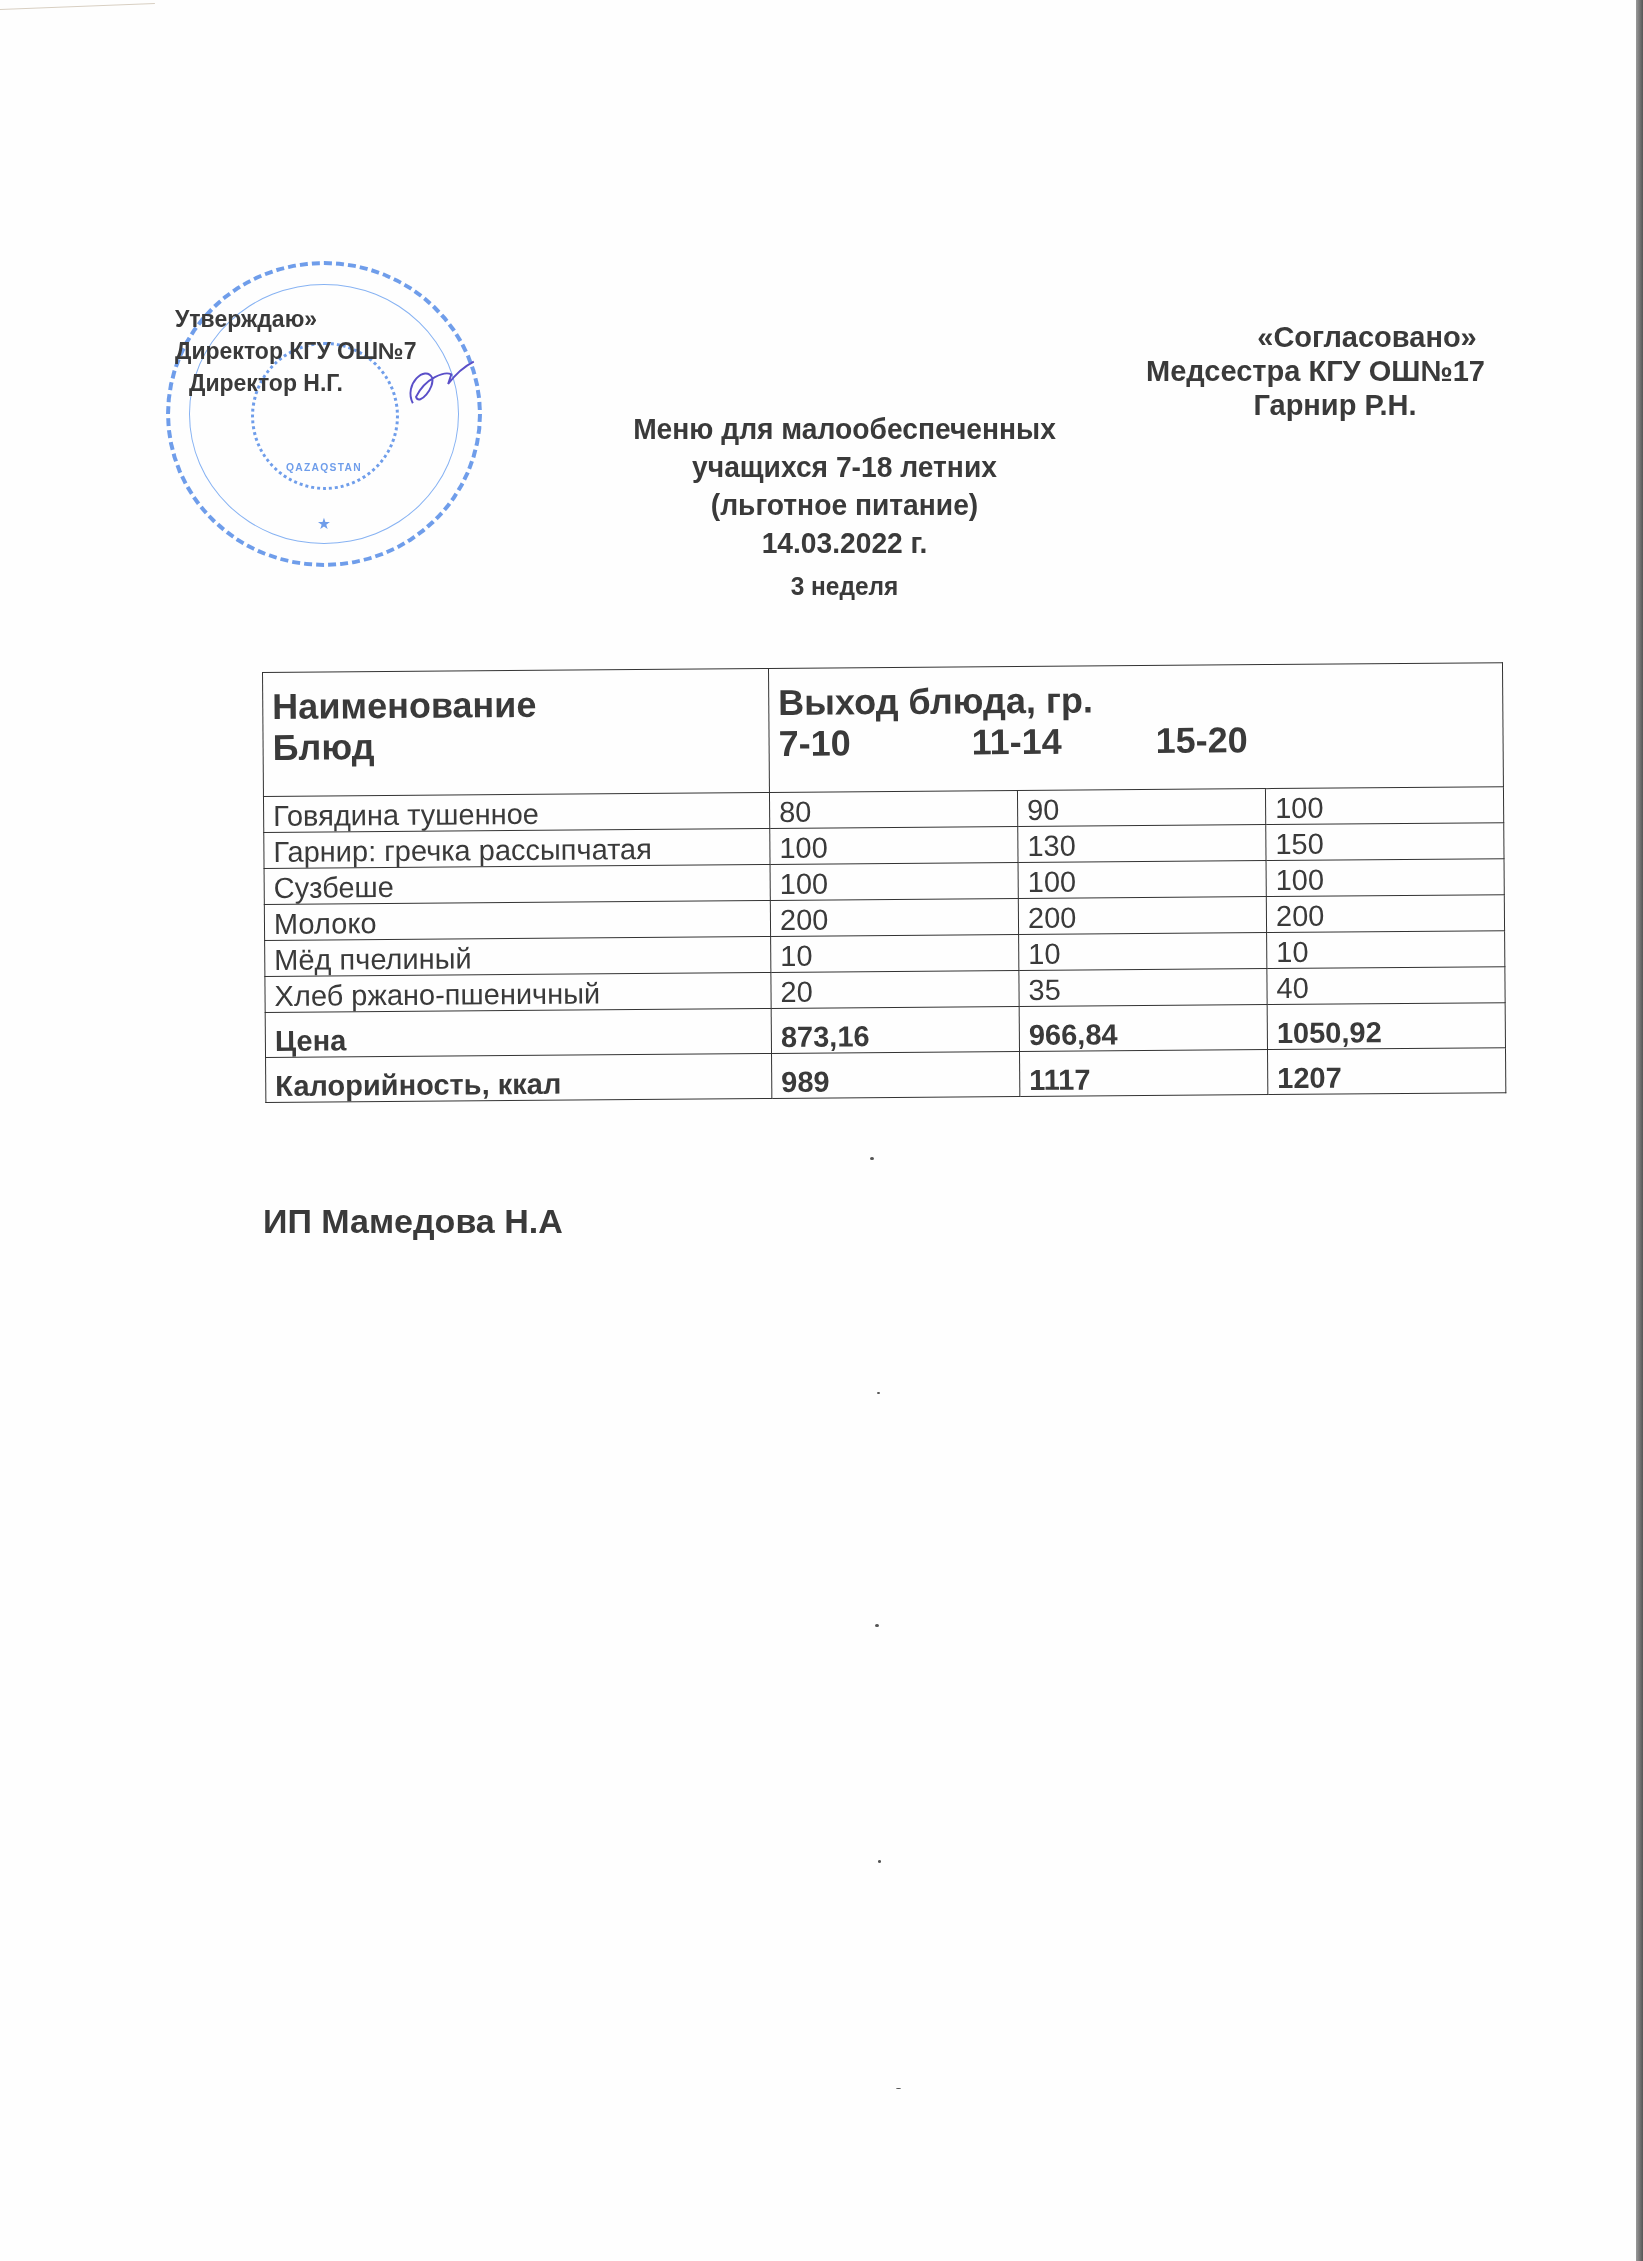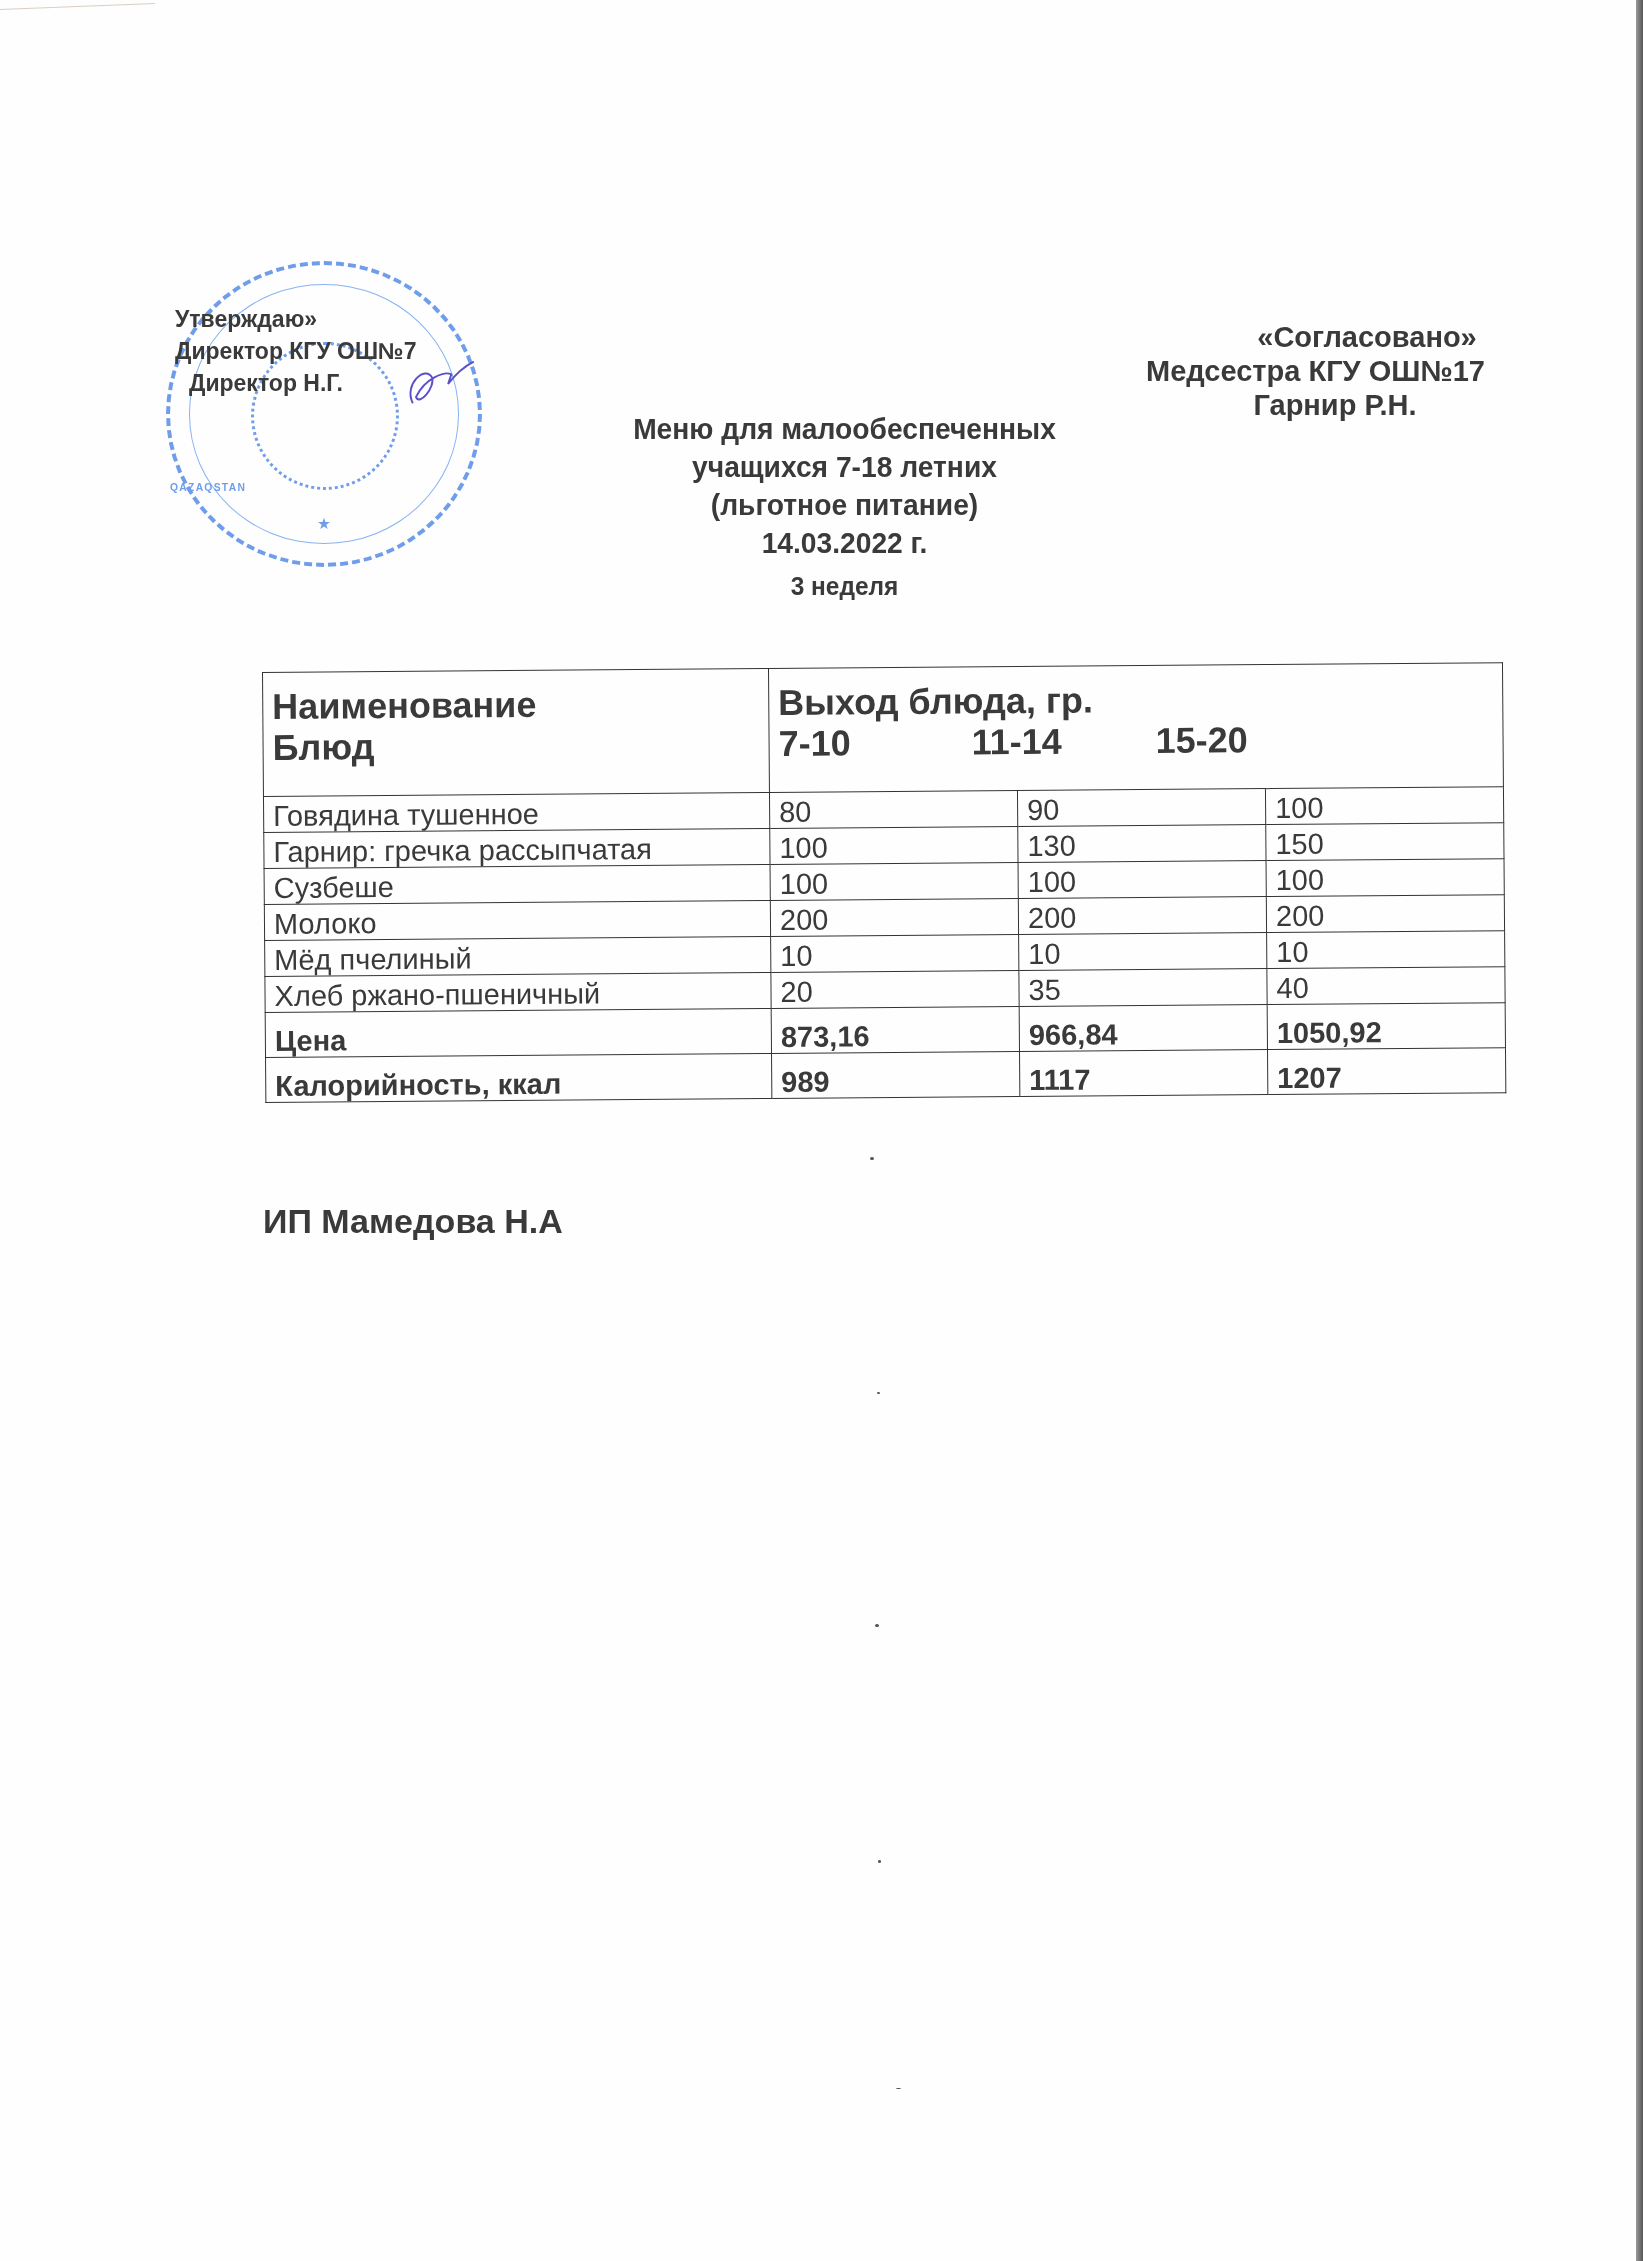--- a/index.html
+++ b/index.html
@@ -34,22 +34,22 @@
   }
   .stamp::before {
     content: ""; position: absolute; inset: 19.3px; border-radius: 50%;
     border: 1.9px solid #6aa0f0;
   }
   .stamp::after {
     content: ""; position: absolute; left: 81px; top: 77px; width: 148px; height: 148px;
     border-radius: 50%; border: 3.9px dotted #4c86e6; box-sizing: border-box;
   }
   .stamp-text {
-    position: absolute; left: 0; right: 0; top: 197px; text-align: left;
-    font-size: 10.3px; color: #4c86e6; font-weight: bold; letter-spacing: 1.3px; margin-top: 20px;
+    position: absolute; left: 0; right: 0; top: 197px; text-align: center;
+    font-size: 10.3px; color: #4c86e6; font-weight: bold; letter-spacing: 1.3px;
   }
   .stamp-star { position: absolute; left: 0; right: 0; top: 250px; text-align: center; color: #4c86e6; font-size: 15.5px; }
   .signature {
     position: absolute; left: 400px; top: 358px; width: 77px; height: 52px;
   }
 
   table.menu {
     position: absolute; left: 262px; top: 672px; width: 1241px;
     border-collapse: collapse; transform: rotate(-0.45deg); transform-origin: left top;
   }

